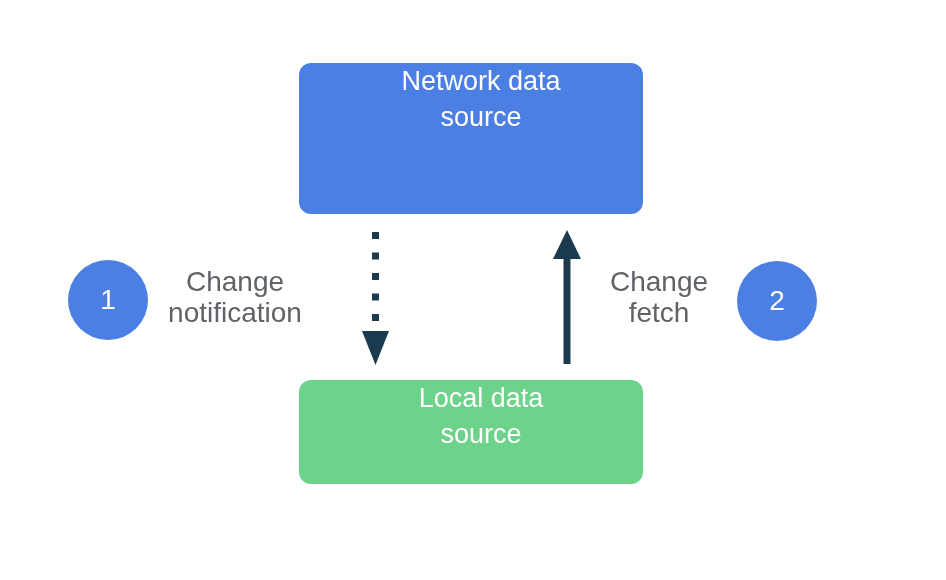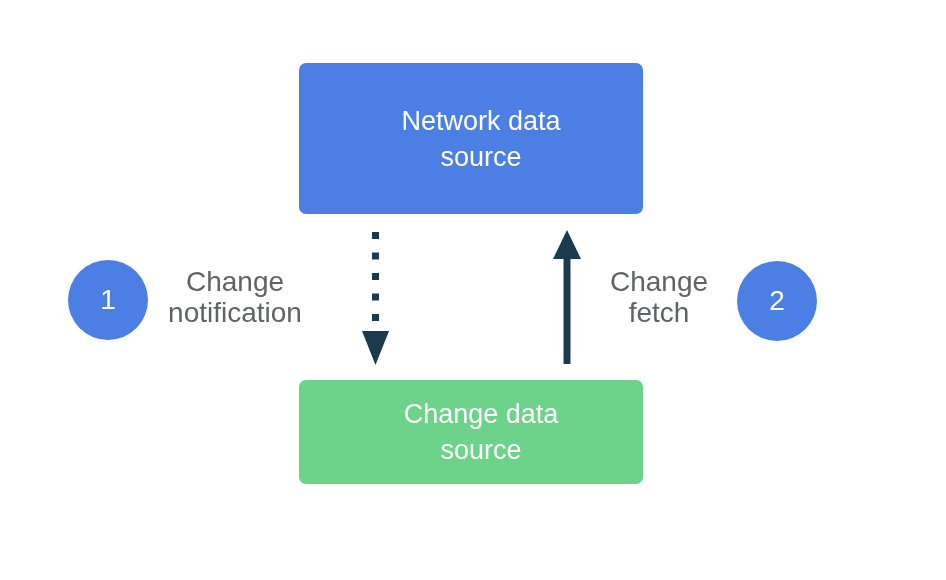--- a/index.html
+++ b/index.html
@@ -19,27 +19,27 @@
     position: relative;
     width: 946px;
     height: 580px;
     background: var(--background);
     overflow: hidden;
   }
 
   .node {
     position: absolute;
     display: flex;
-    align-items: center;
+    align-items: flex-start;
     justify-content: center;
     text-align: center;
     color: var(--box-text);
     font-size: 27px;
     line-height: 36px;
-    border-radius: 7px;
+    border-radius: 12px;
     white-space: pre-line;
     padding-left: 20px;
   }
   .node-network {
     left: 299px; top: 63px;
     width: 344px; height: 151px;
     background: var(--network-box);
   }
   .node-local {
     left: 299px; top: 380px;
@@ -97,21 +97,21 @@
 <body>
 
 <div class="canvas">
 
   <div class="node node-network">
     <span class="node-label">Network data
 source</span>
   </div>
 
   <div class="node node-local">
-    <span class="node-label">Change data
+    <span class="node-label">Local data
 source</span>
   </div>
 
   <svg class="arrows-layer" viewBox="0 0 946 580" xmlns="http://www.w3.org/2000/svg" aria-hidden="true">
     <g>
       <line class="arrow-line arrow-line-dotted" x1="375.5" y1="232" x2="375.5" y2="321"></line>
       <polygon class="arrow-head" points="362,331 389,331 375.5,365"></polygon>
     </g>
     <g>
       <line class="arrow-line" x1="567" y1="364" x2="567" y2="257"></line>

